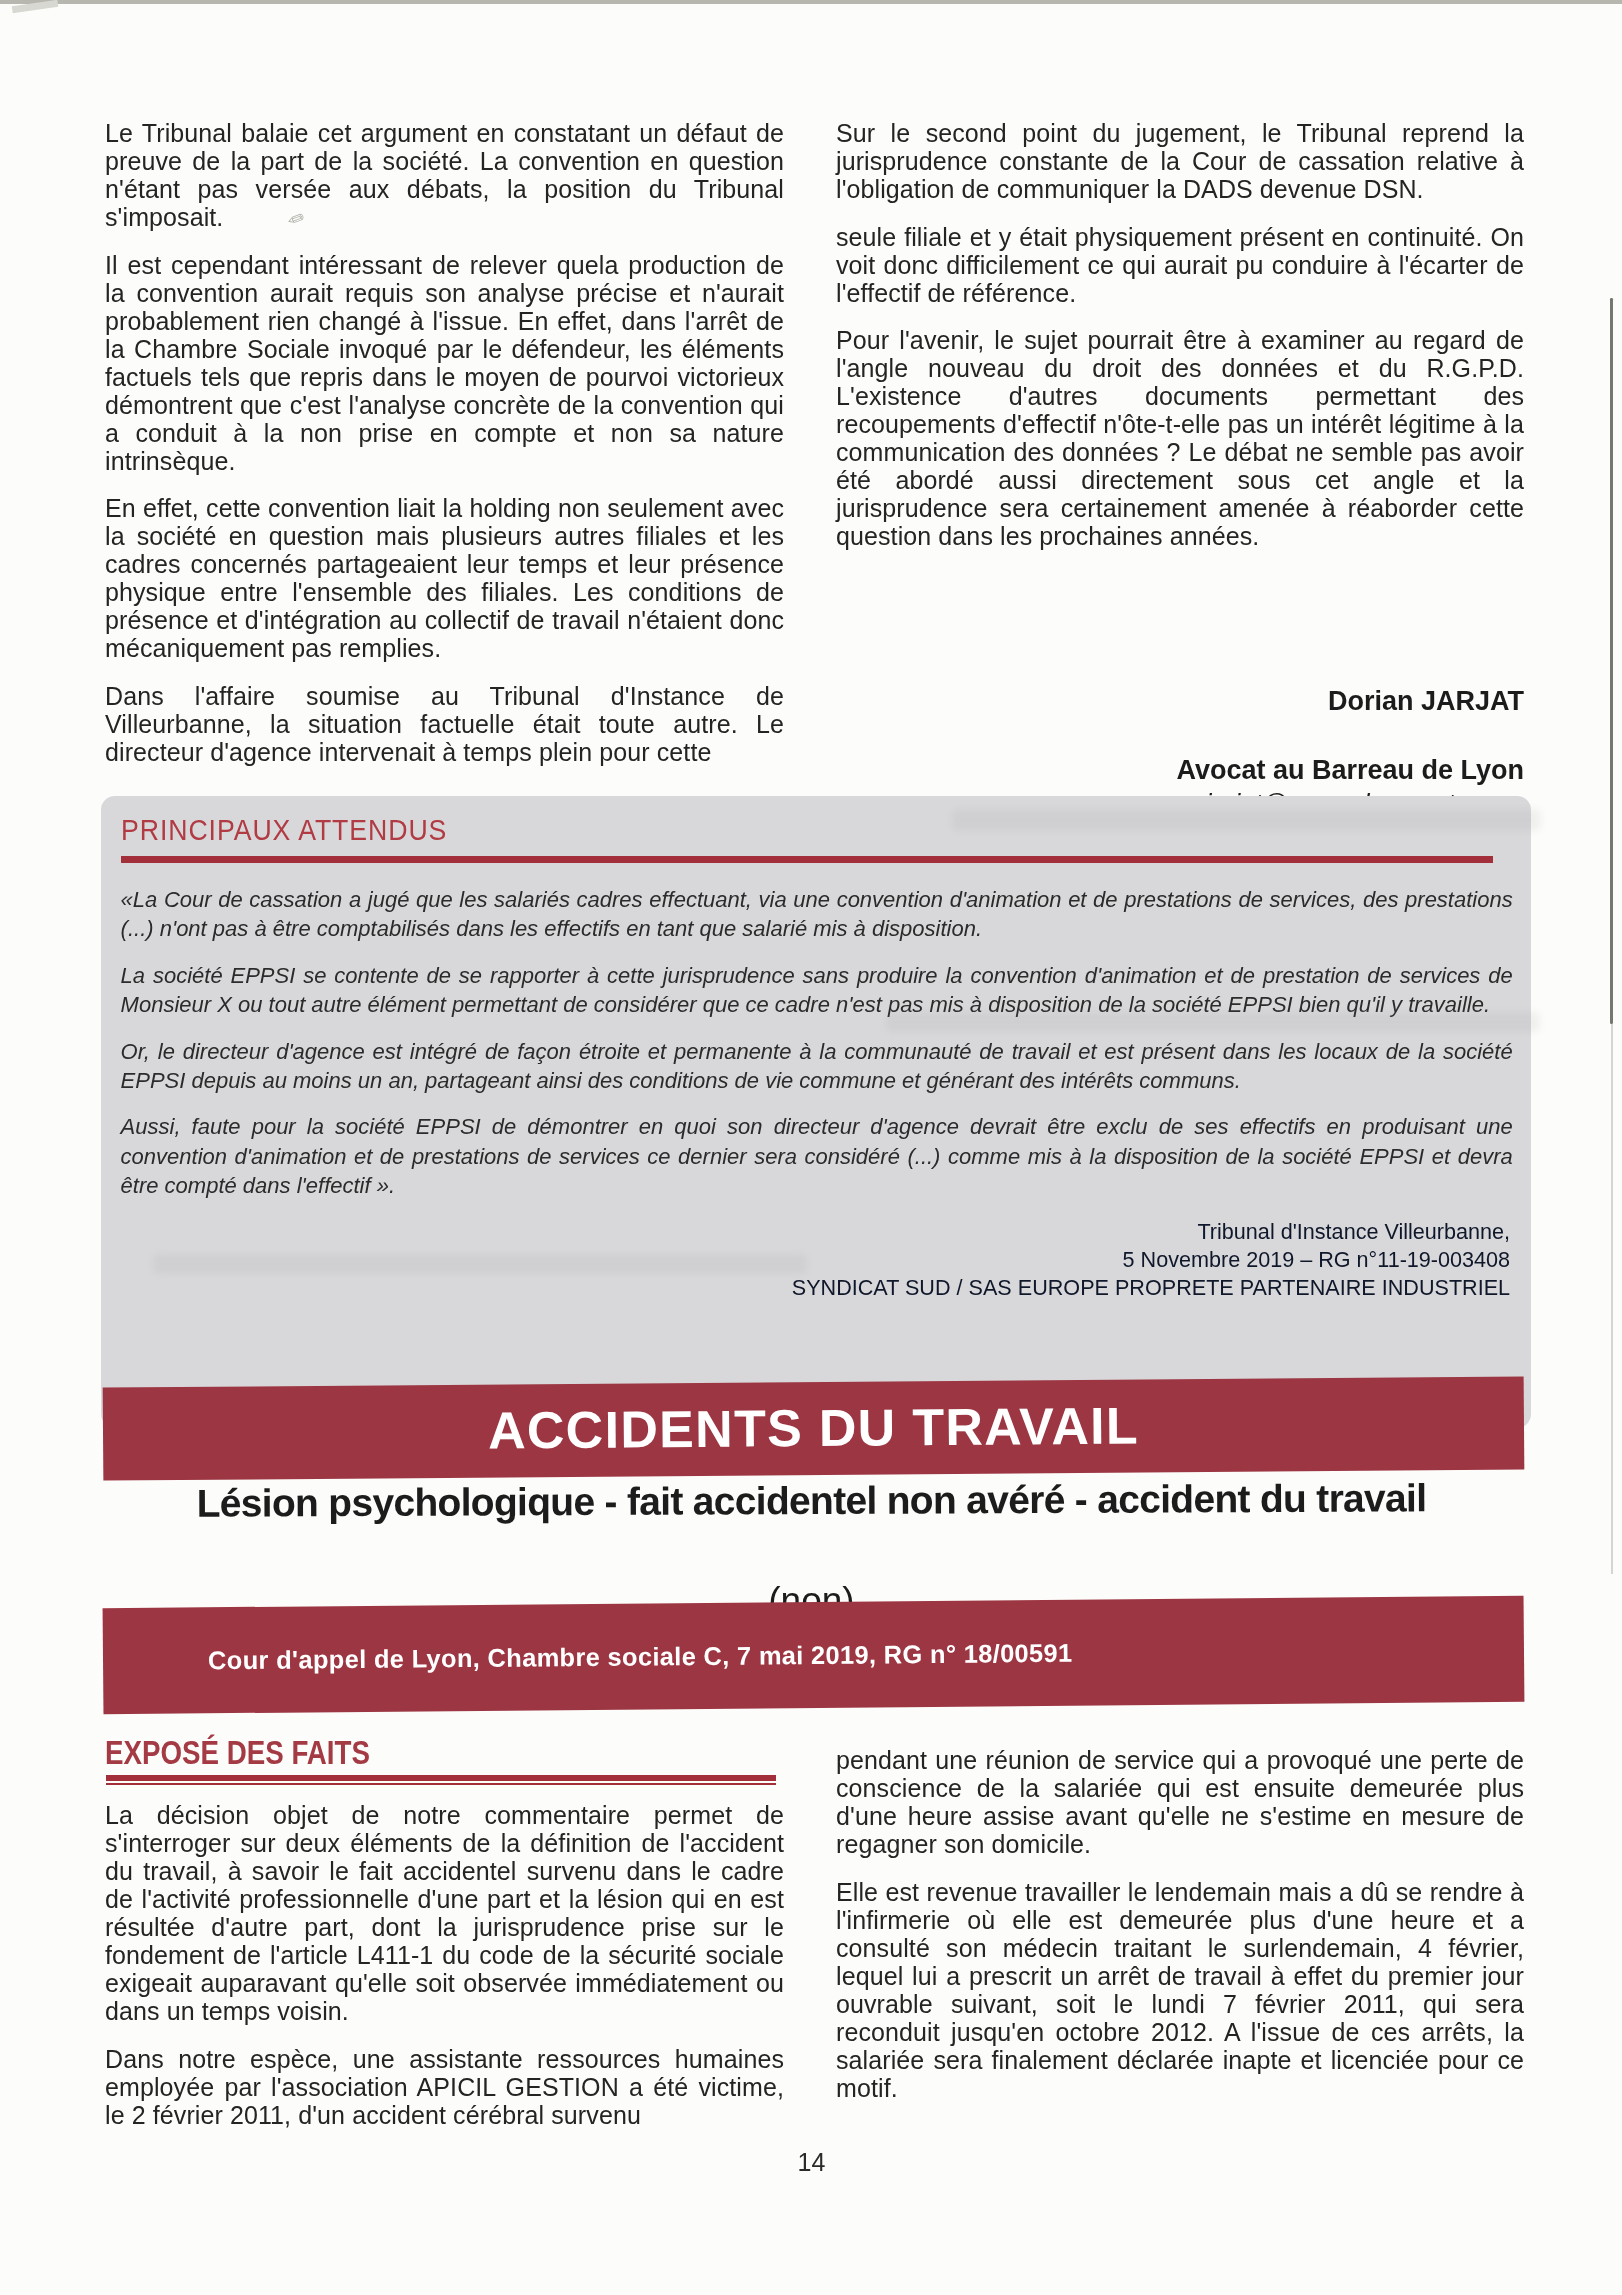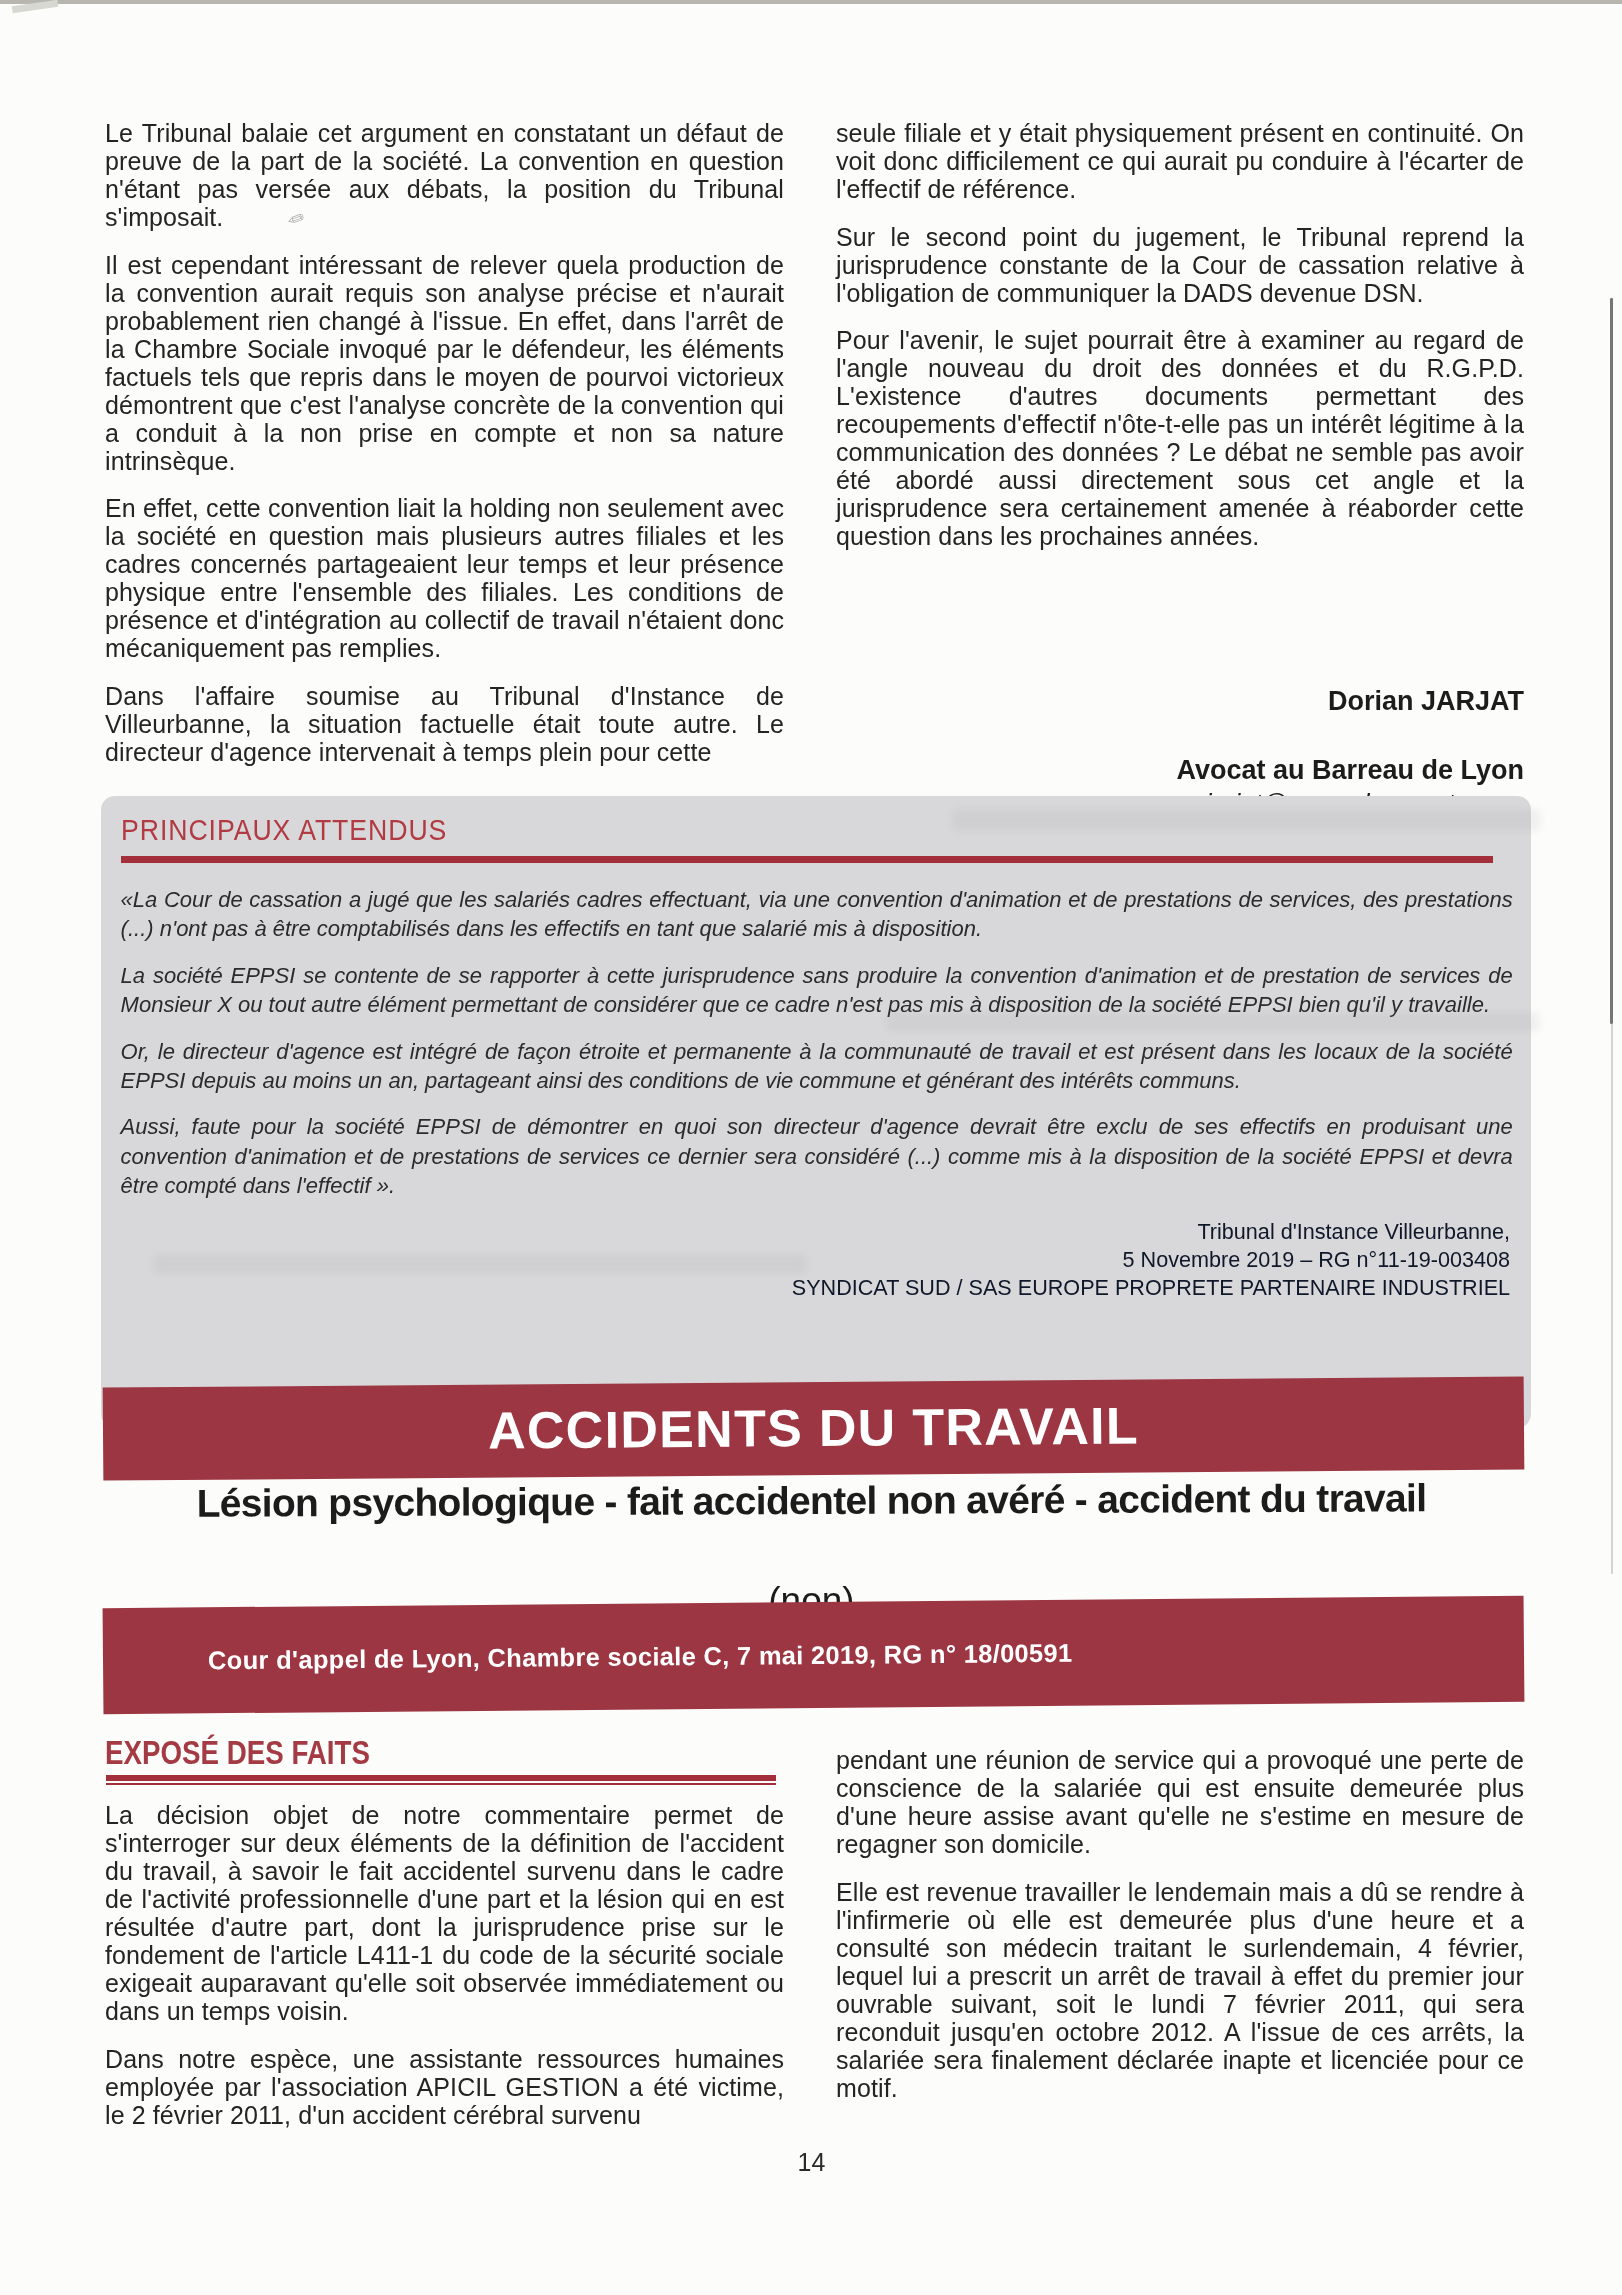--- a/index.html
+++ b/index.html
@@ -63,22 +63,22 @@
   <span class="artifact-mark">✎</span>
 
   <div class="col col-top-left">
     <p>Le Tribunal balaie cet argument en constatant un défaut de preuve de la part de la société. La convention en question n'étant pas versée aux débats, la position du Tribunal s'imposait.</p>
     <p>Il est cependant intéressant de relever quela production de la convention aurait requis son analyse précise et n'aurait probablement rien changé à l'issue. En effet, dans l'arrêt de la Chambre Sociale invoqué par le défendeur, les éléments factuels tels que repris dans le moyen de pourvoi victorieux démontrent que c'est l'analyse concrète de la convention qui a conduit à la non prise en compte et non sa nature intrinsèque.</p>
     <p>En effet, cette convention liait la holding non seulement avec la société en question mais plusieurs autres filiales et les cadres concernés partageaient leur temps et leur présence physique entre l'ensemble des filiales. Les conditions de présence et d'intégration au collectif de travail n'étaient donc mécaniquement pas remplies.</p>
     <p>Dans l'affaire soumise au Tribunal d'Instance de Villeurbanne, la situation factuelle était toute autre. Le directeur d'agence intervenait à temps plein pour cette</p>
   </div>
 
   <div class="col col-top-right">
+    <p>Sur le second point du jugement, le Tribunal reprend la jurisprudence constante de la Cour de cassation relative à l'obligation de communiquer la DADS devenue DSN.</p>
     <p>seule filiale et y était physiquement présent en continuité. On voit donc difficilement ce qui aurait pu conduire à l'écarter de l'effectif de référence.</p>
-    <p>Sur le second point du jugement, le Tribunal reprend la jurisprudence constante de la Cour de cassation relative à l'obligation de communiquer la DADS devenue DSN.</p>
     <p>Pour l'avenir, le sujet pourrait être à examiner au regard de l'angle nouveau du droit des données et du R.G.P.D. L'existence d'autres documents permettant des recoupements d'effectif n'ôte-t-elle pas un intérêt légitime à la communication des données ? Le débat ne semble pas avoir été abordé aussi directement sous cet angle et la jurisprudence sera certainement amenée à réaborder cette question dans les prochaines années.</p>
   </div>
 
   <div class="signature">
     <div class="sig-name">Dorian JARJAT</div>
     <div class="sig-title">Avocat au Barreau de Lyon</div>
     <div class="sig-email">jarjat@renaud-avocats.com</div>
   </div>
 
   <div class="attendus">

